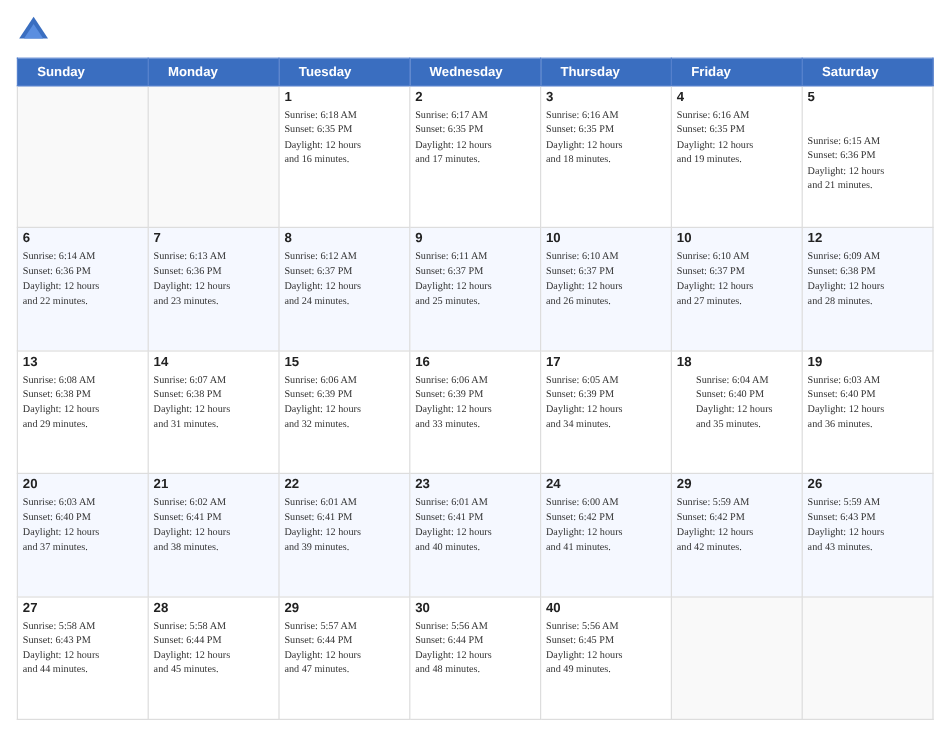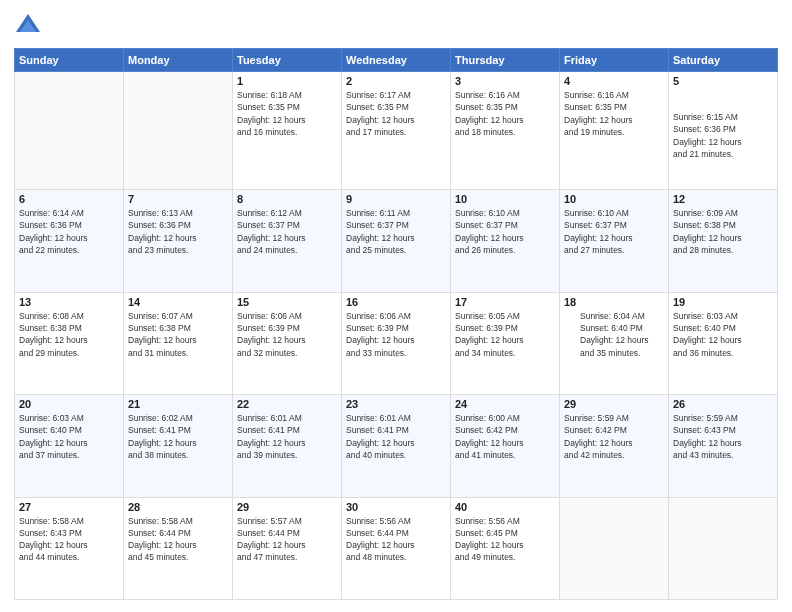--- a/index.html
+++ b/index.html
@@ -59,21 +59,21 @@
       border: 1px solid #ccc;
       border-collapse: collapse;
       width: 100%;
       table-layout: fixed;
     }
     .calendar th {
       background-color: #3a6ec0;
       color: #fff;
       font-size: 11px;
       font-weight: bold;
-      padding: 5px 4px;
+      padding: 5px 16px;
       text-align: left;
       border: 1px solid #5580cc;
     }
     .calendar td {
       border: 1px solid #ddd;
       vertical-align: top;
       padding: 3px 4px;
       font-size: 9px;
       color: #333;
       background: #fff;
@@ -89,20 +89,21 @@
       font-size: 11px;
       font-weight: bold;
       color: #222;
       display: block;
       margin-bottom: 2px;
     }
     .cell-text {
       font-size: 8.5px;
       line-height: 1.45;
       color: #333;
+      font-family: Liberation Serif, serif;
     }
     table {
       width: 100%;
       border-collapse: collapse;
     }
   </style>
 </head>
 <body>
 
 <div class="page">

